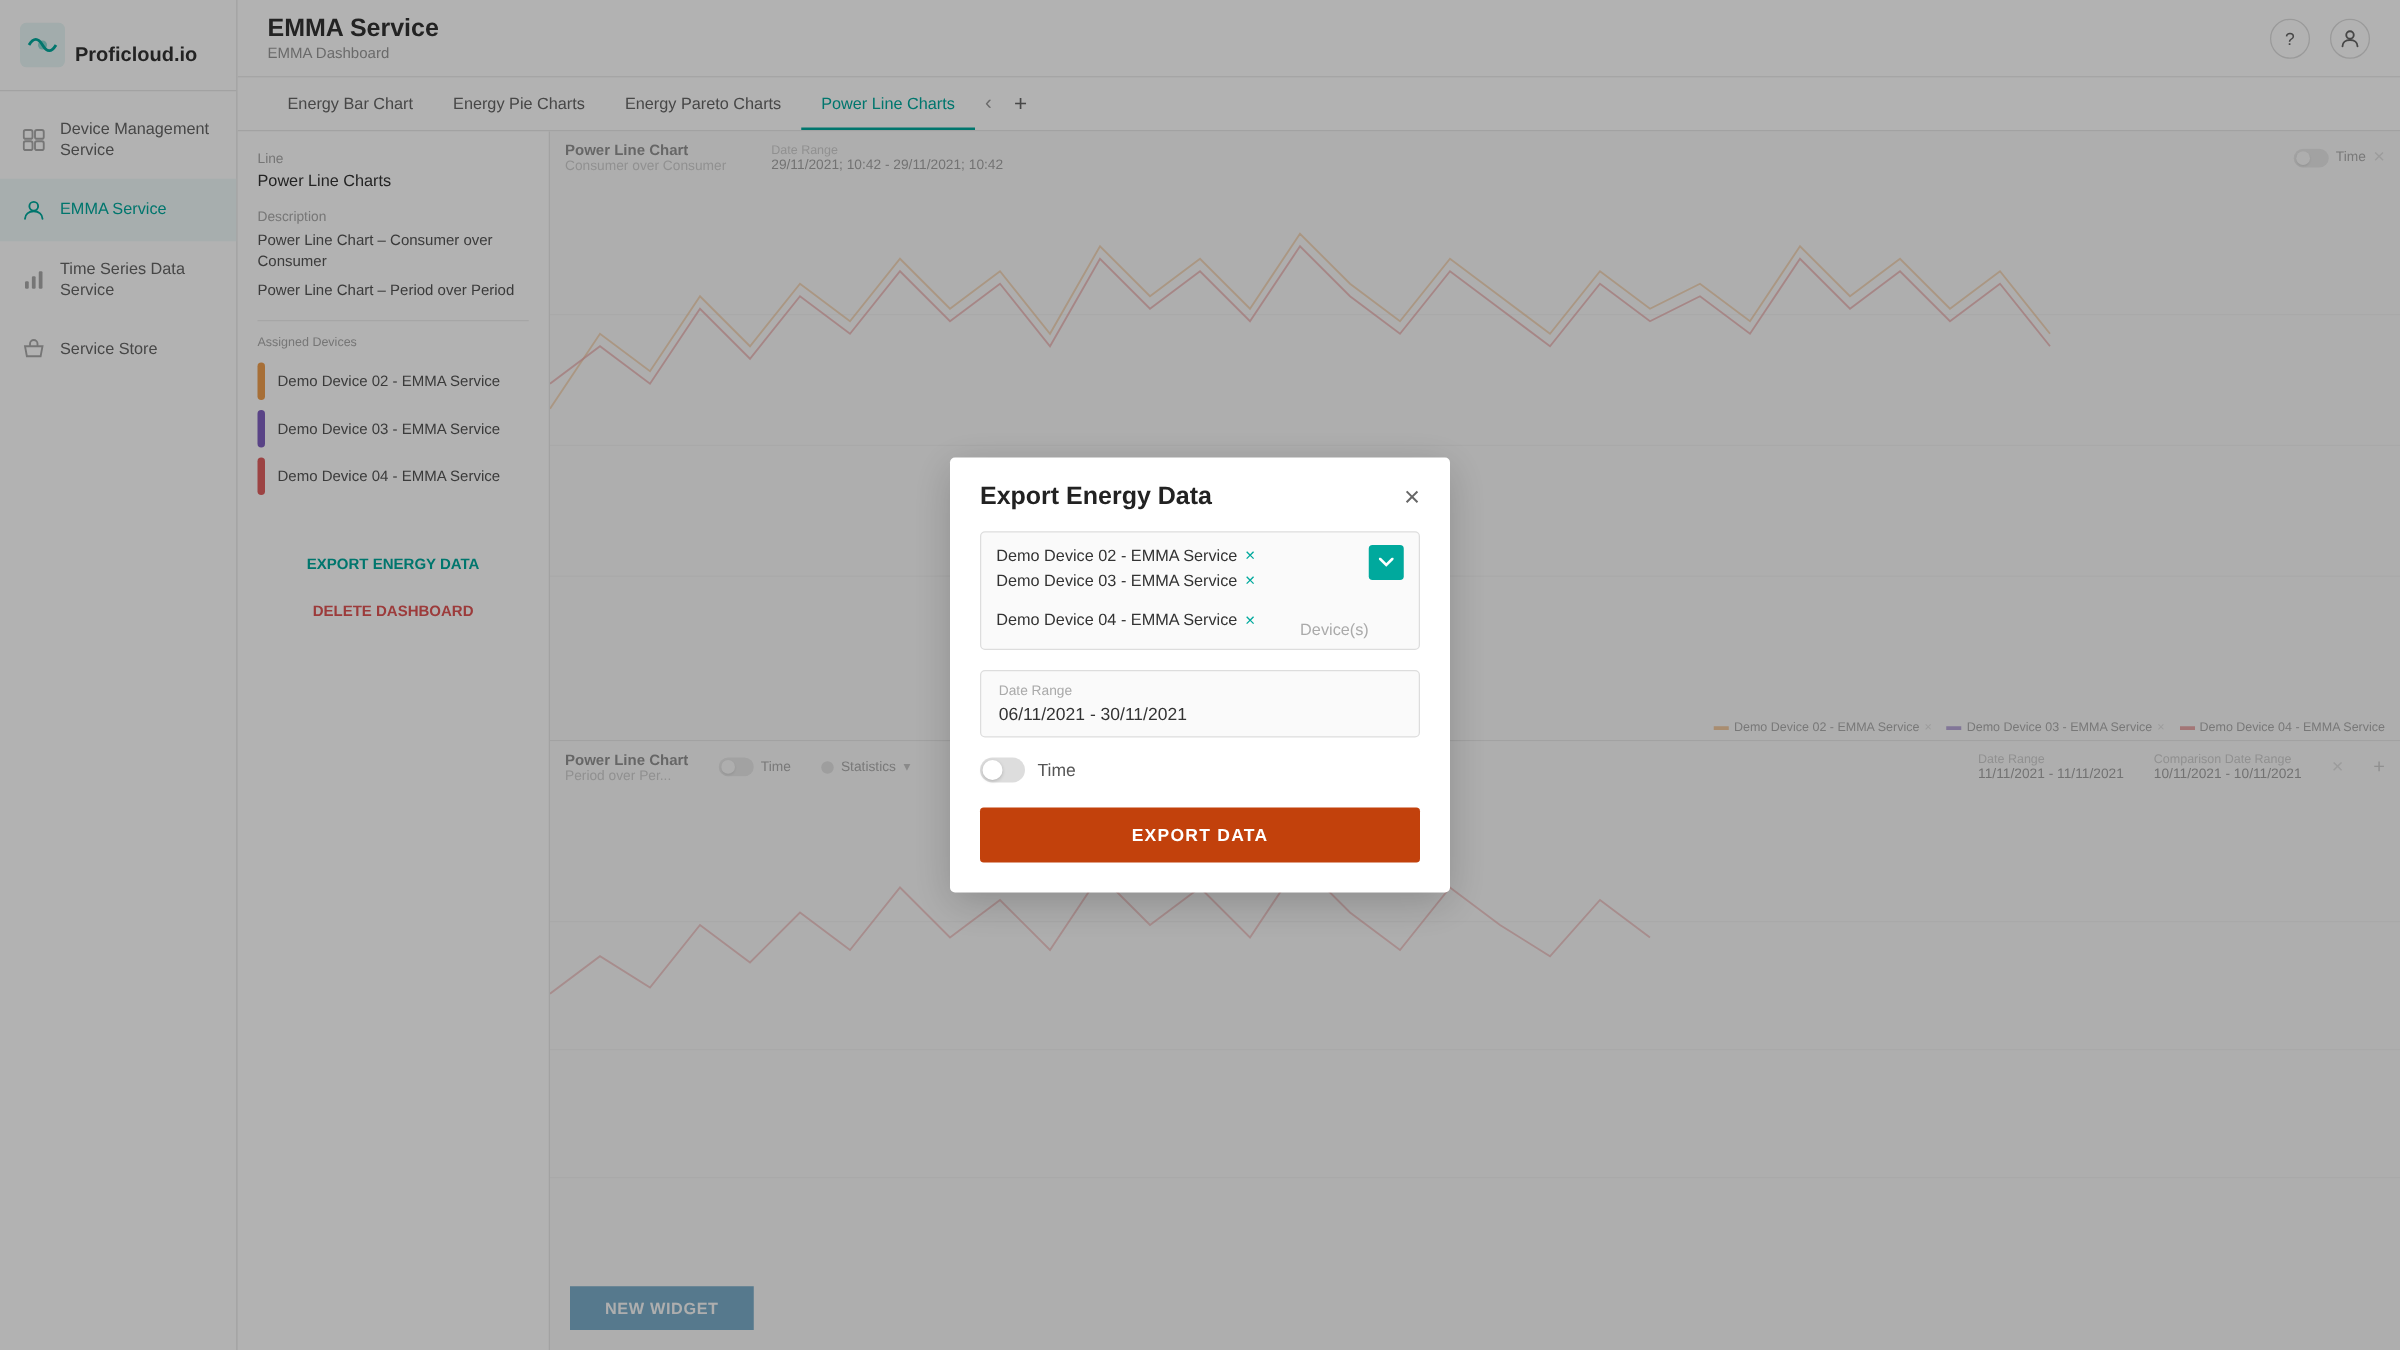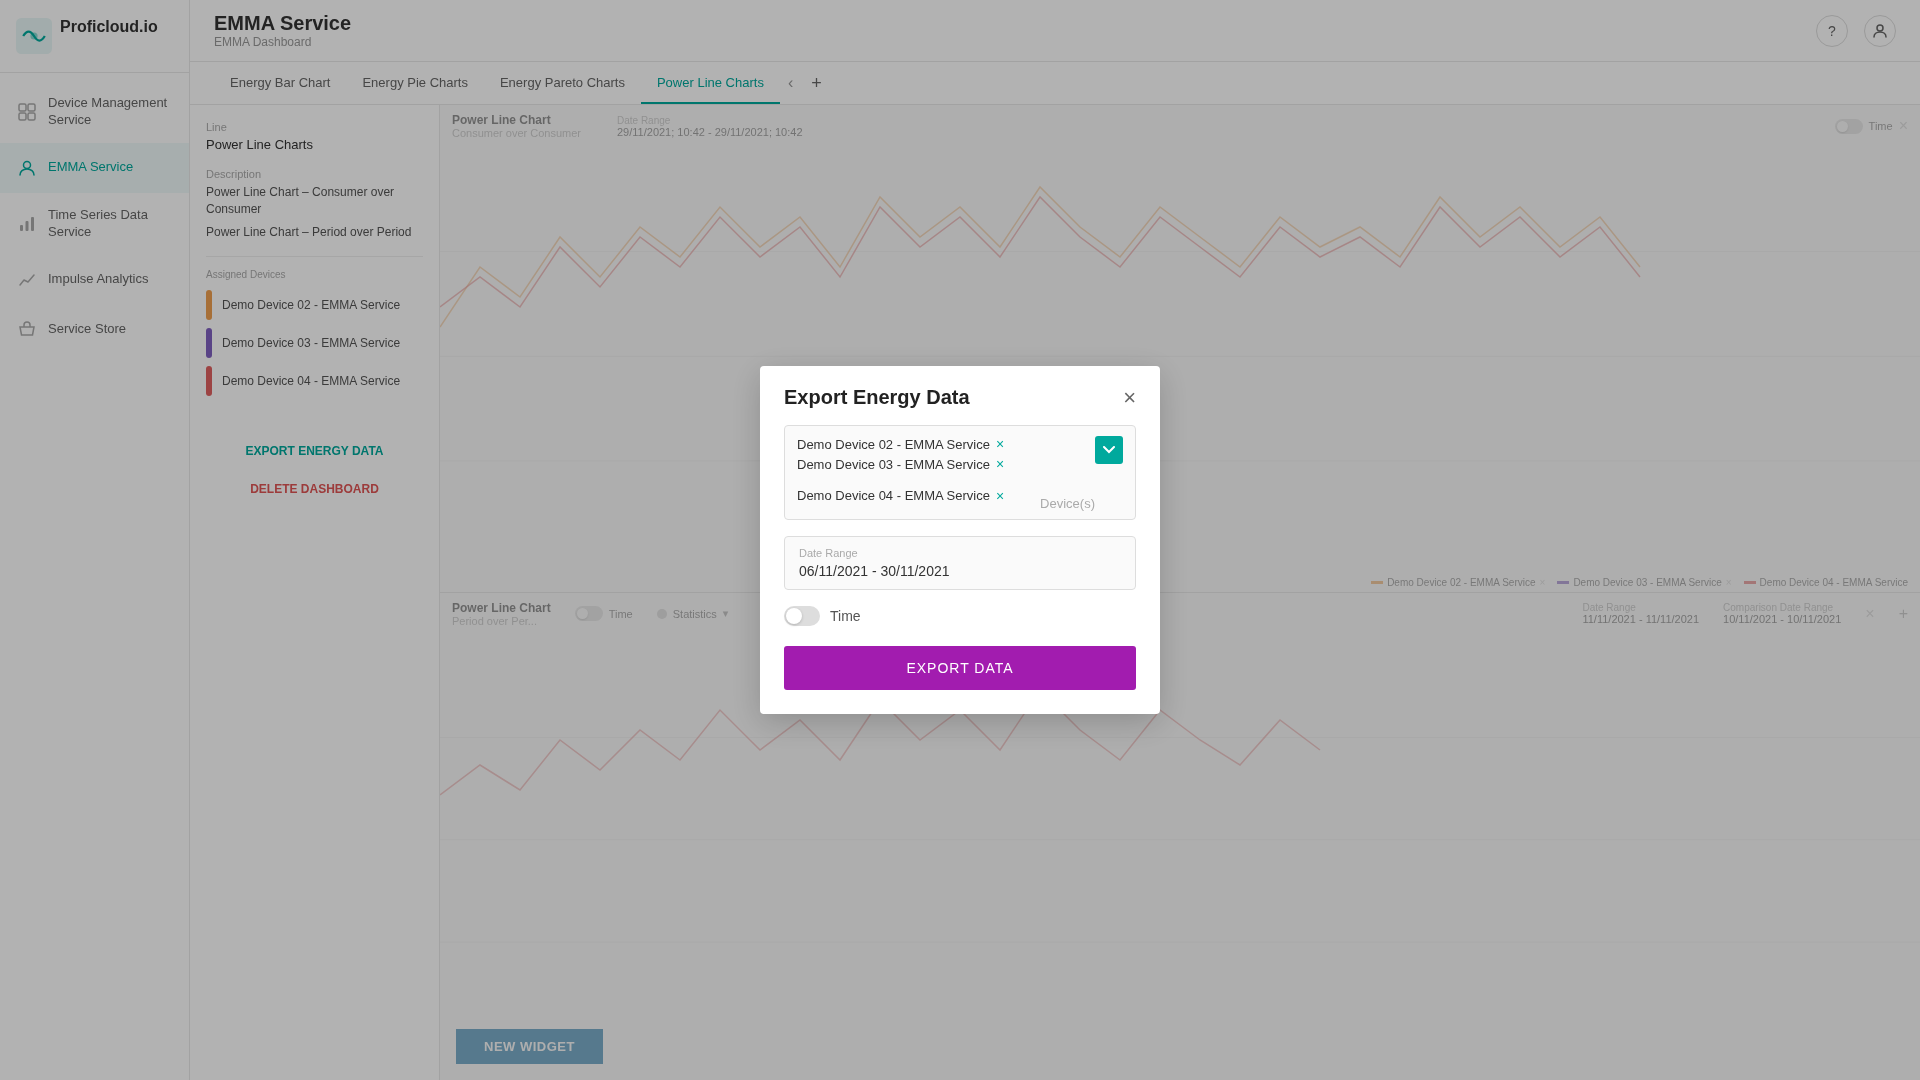--- a/index.html
+++ b/index.html
@@ -3,21 +3,21 @@
   <meta charset="utf-8">
   <style>
     * { box-sizing: border-box; margin: 0; padding: 0; }
     body { font-family: 'Segoe UI', Arial, sans-serif; background: #f5f5f5; overflow: hidden; width: 1920px; height: 1080px; }
 
     
     .app-container { display: flex; width: 1920px; height: 1080px; }
 
     
     .sidebar { width: 190px; min-width: 190px; background: #fff; border-right: 1px solid #e8e8e8; display: flex; flex-direction: column; padding-top: 0; }
-    .sidebar-logo { display: flex; align-items: flex-start; padding: 18px 16px; border-bottom: 1px solid #e8e8e8; }
+    .sidebar-logo { display: flex; align-items: flex-end; padding: 18px 16px; border-bottom: 1px solid #e8e8e8; }
     .sidebar-logo-icon { width: 36px; height: 36px; margin-right: 8px; }
     .sidebar-logo-text { font-size: 16px; font-weight: 600; color: #333; }
     .sidebar-nav { flex: 1; padding-top: 8px; }
     .sidebar-item { display: flex; align-items: center; padding: 14px 16px; cursor: pointer; color: #666; font-size: 13px; }
     .sidebar-item.active { color: #00a99d; background: #f0f9f9; }
     .sidebar-item-icon { width: 22px; height: 22px; margin-right: 10px; display: flex; align-items: center; justify-content: center; flex-shrink: 0; }
     .sidebar-item-label { font-size: 13px; line-height: 1.3; }
 
     
     .main { flex: 1; display: flex; flex-direction: column; overflow: hidden; }
@@ -84,21 +84,21 @@
     .date-range-label { font-size: 11px; color: #aaa; margin-bottom: 4px; }
     .date-range-value { font-size: 14px; color: #333; }
 
     
     .time-toggle-row { display: flex; align-items: center; gap: 10px; margin-bottom: 20px; }
     .toggle-track { width: 36px; height: 20px; background: #ddd; border-radius: 10px; position: relative; cursor: pointer; }
     .toggle-thumb { width: 16px; height: 16px; background: #fff; border-radius: 50%; position: absolute; top: 2px; left: 2px; box-shadow: 0 1px 3px rgba(0,0,0,0.2); }
     .time-toggle-label { font-size: 14px; color: #555; }
 
     
-    .export-data-btn { display: block; width: 100%; padding: 14px; background: #a21caf; color: #fff; border: none; font-size: 14px; font-weight: 400; letter-spacing: 1px; cursor: pointer; border-radius: 3px; text-align: center; }
+    .export-data-btn { display: block; width: 100%; padding: 14px; background: #c2410c; color: #fff; border: none; font-size: 14px; font-weight: 700; letter-spacing: 1px; cursor: pointer; border-radius: 3px; text-align: center; }
   </style>
 </head>
 <body>
 
 <div class="app-container">
 
   <aside class="sidebar">
     <div class="sidebar-logo">
       <svg class="sidebar-logo-icon" viewBox="0 0 40 40" fill="none">
         <rect width="40" height="40" rx="6" fill="#e8f7f6"></rect>
@@ -135,28 +135,20 @@
         <span class="sidebar-item-icon">
           <svg width="18" height="18" viewBox="0 0 18 18" fill="none">
             <rect x="2" y="10" width="3" height="6" rx="1" fill="#aaa"></rect>
             <rect x="7.5" y="6" width="3" height="10" rx="1" fill="#aaa"></rect>
             <rect x="13" y="2" width="3" height="14" rx="1" fill="#aaa"></rect>
           </svg>
         </span>
         <span class="sidebar-item-label">Time Series Data Service</span>
       </div>
 
-      <div class="sidebar-item">
-        <span class="sidebar-item-icon">
-          <svg width="18" height="18" viewBox="0 0 18 18" fill="none">
-            <path d="M2 14 L6 9 L10 11 L16 4" stroke="#aaa" stroke-width="1.5" stroke-linecap="round" stroke-linejoin="round"></path>
-          </svg>
-        </span>
-        <span class="sidebar-item-label">Impulse Analytics</span>
-      </div>
 
       <div class="sidebar-item">
         <span class="sidebar-item-icon">
           <svg width="18" height="18" viewBox="0 0 18 18" fill="none">
             <path d="M2 6h14l-1.5 8H3.5L2 6z" stroke="#aaa" stroke-width="1.5"></path>
             <path d="M6 6V4a3 3 0 016 0v2" stroke="#aaa" stroke-width="1.5"></path>
           </svg>
         </span>
         <span class="sidebar-item-label">Service Store</span>
       </div>

